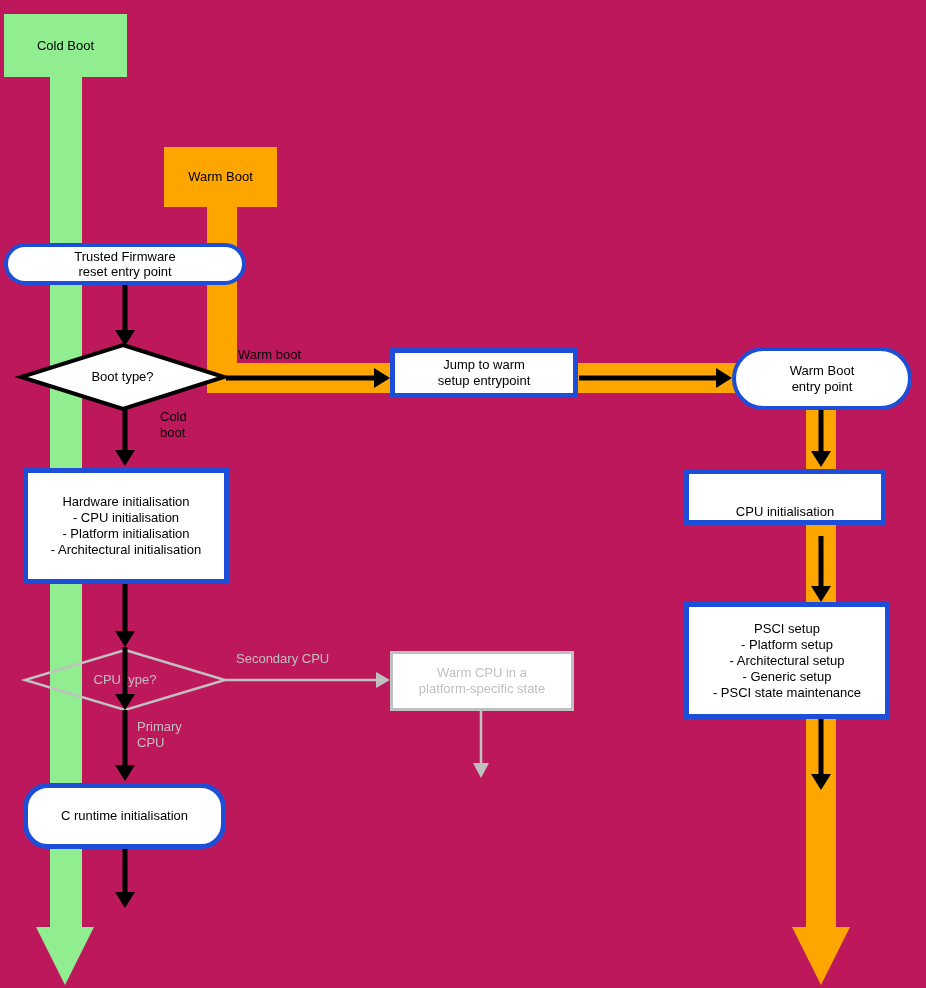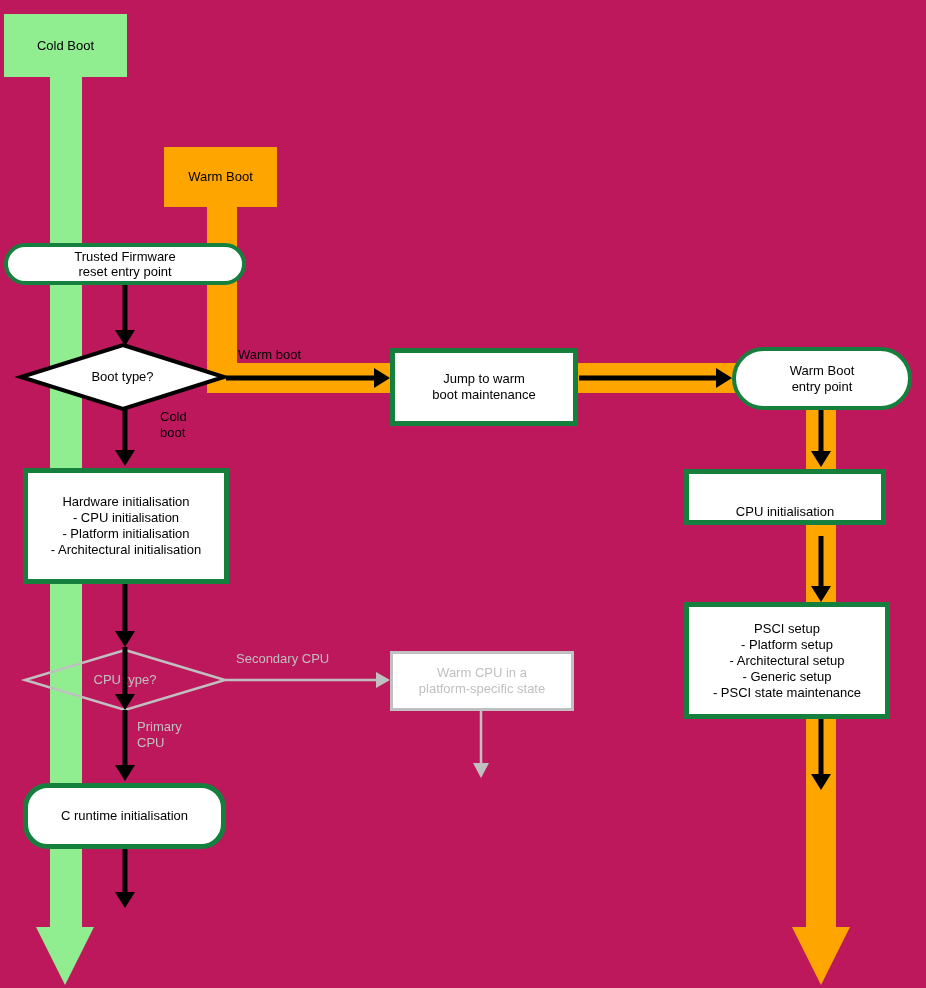--- a/index.html
+++ b/index.html
@@ -35,26 +35,26 @@
   .orange-head { left: 792px; top: 927px; border-top: 58px solid var(--warm); }
   
   .legend { position: absolute; z-index: 3; display: flex; align-items: center;
             justify-content: center; text-align: center; }
   .legend.cold { left: 4px;  top: 14px;  width: 123px; height: 63px; background: var(--cold); }
   .legend.warm { left: 164px; top: 147px; width: 113px; height: 60px; background: var(--warm); }
   
   svg.flow { position: absolute; left: 0; top: 0; z-index: 2; pointer-events: none; }
   
   .node { position: absolute; z-index: 3; box-sizing: border-box; background: #fff;
-          border: 5px solid #15803d; display: flex; flex-direction: column;
+          border: 5px solid #1d4ed8; display: flex; flex-direction: column;
           align-items: center; justify-content: center; text-align: center; }
   .node span { display: block; }
   .stadium { border-radius: 40px; border-width: 4px; }
   #reset-entry  { left: 4px;   top: 243px; width: 242px; height: 42px; line-height: 15px; }
-  #jump-warm    { left: 390px; top: 348px; width: 188px; height: 78px; text-align: center; }
+  #jump-warm    { left: 390px; top: 348px; width: 188px; height: 50px; text-align: center; }
   #warm-entry   { left: 732px; top: 347px; width: 180px; height: 63px; }
   #hardware-init{ left: 23px;  top: 468px; width: 206px; height: 116px; }
   #c-runtime    { left: 23px;  top: 783px; width: 203px; height: 66px; border-radius: 25px; }
   #cpu-init     { left: 684px; top: 469px; width: 202px; height: 56px; justify-content: flex-end; }
   #psci-setup   { left: 684px; top: 602px; width: 206px; height: 117px; }
   
   .ghost { border: 3px solid var(--inactive); color: var(--inactive); z-index: 1; }
   #place-cpu    { left: 390px; top: 651px; width: 184px; height: 60px; }
   
   .diamond-label { position: absolute; display: flex; align-items: center;
@@ -129,21 +129,21 @@
     <span>Trusted Firmware</span>
     <span>reset entry point</span>
   </div>
 
   <div id="boot-type-label" class="diamond-label">
     <span>Boot type?</span>
   </div>
 
   <div id="jump-warm" class="node">
     <span>Jump to warm</span>
-    <span>boot maintenance</span>
+    <span>setup entrypoint</span>
   </div>
 
   <div id="warm-entry" class="node stadium">
     <span>Warm Boot</span>
     <span>entry point</span>
   </div>
 
   <div id="hardware-init" class="node">
     <span>Hardware initialisation</span>
     <span>- CPU initialisation</span>

